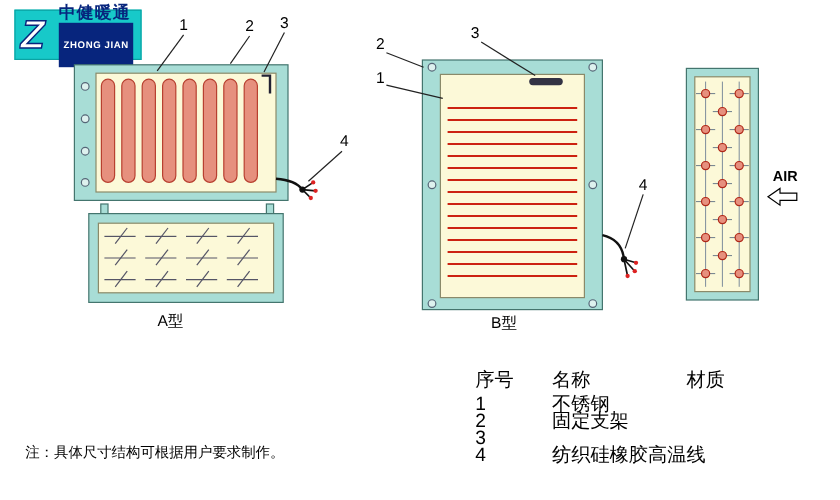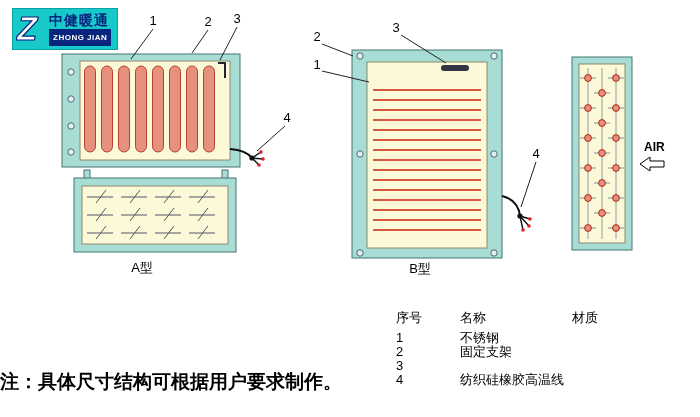--- a/index.html
+++ b/index.html
@@ -6,32 +6,32 @@
   .canvas{position:relative;width:700px;height:417px;background:#fff;overflow:hidden;
           font-family:"Liberation Sans", sans-serif;color:#000;}
   
   .logo{position:absolute;left:12px;top:8px;width:106px;height:42px;background:#17c9c9;
         display:flex;align-items:center;gap:3px;padding:0 3px;box-sizing:border-box;
         border:1px solid #0aa3a3;}
   .logo-z{flex:0 0 30px;height:38px;}
   .logo-txt{display:flex;flex-direction:column;align-items:flex-start;}
   .logo-cn{font-size:14px;font-weight:bold;color:#07257d;letter-spacing:1px;white-space:nowrap;line-height:17px;}
   .logo-en{background:#07257d;color:#fff;font-size:8px;font-weight:bold;letter-spacing:.5px;
-           padding:4px 4px;line-height:9px;white-space:nowrap;}
+           padding:14px 4px;line-height:9px;white-space:nowrap;}
   
   .drawing{position:absolute;left:0;top:0;}
   
-  .spec-table{position:absolute;left:396px;top:311px;font-size:13px;line-height:14px;}
+  .spec-table{position:absolute;left:396px;top:311px;font-size:16px;line-height:14px;}
   .trow{display:flex;height:14px;}
   .thead{margin-bottom:6px;}
   .c0{width:64px;}
   .c1{width:112px;}
   .c2{flex:1;white-space:nowrap;}
   
-  .note{position:absolute;left:0;top:369px;font-size:19px;font-weight:bold;white-space:nowrap;}
+  .note{position:absolute;left:21px;top:369px;font-size:12px;font-weight:normal;white-space:nowrap;}
   svg text{font-family:"Liberation Sans", sans-serif;}
 </style>
 </head>
 <body>
 
 <div class="canvas">
 
   <div class="logo">
     <svg class="logo-z" viewBox="0 0 30 38">
       <text x="1" y="30" font-size="33" font-style="italic" font-weight="bold" fill="#ffffff" stroke="#07257d" stroke-width="1.2">Z</text>

